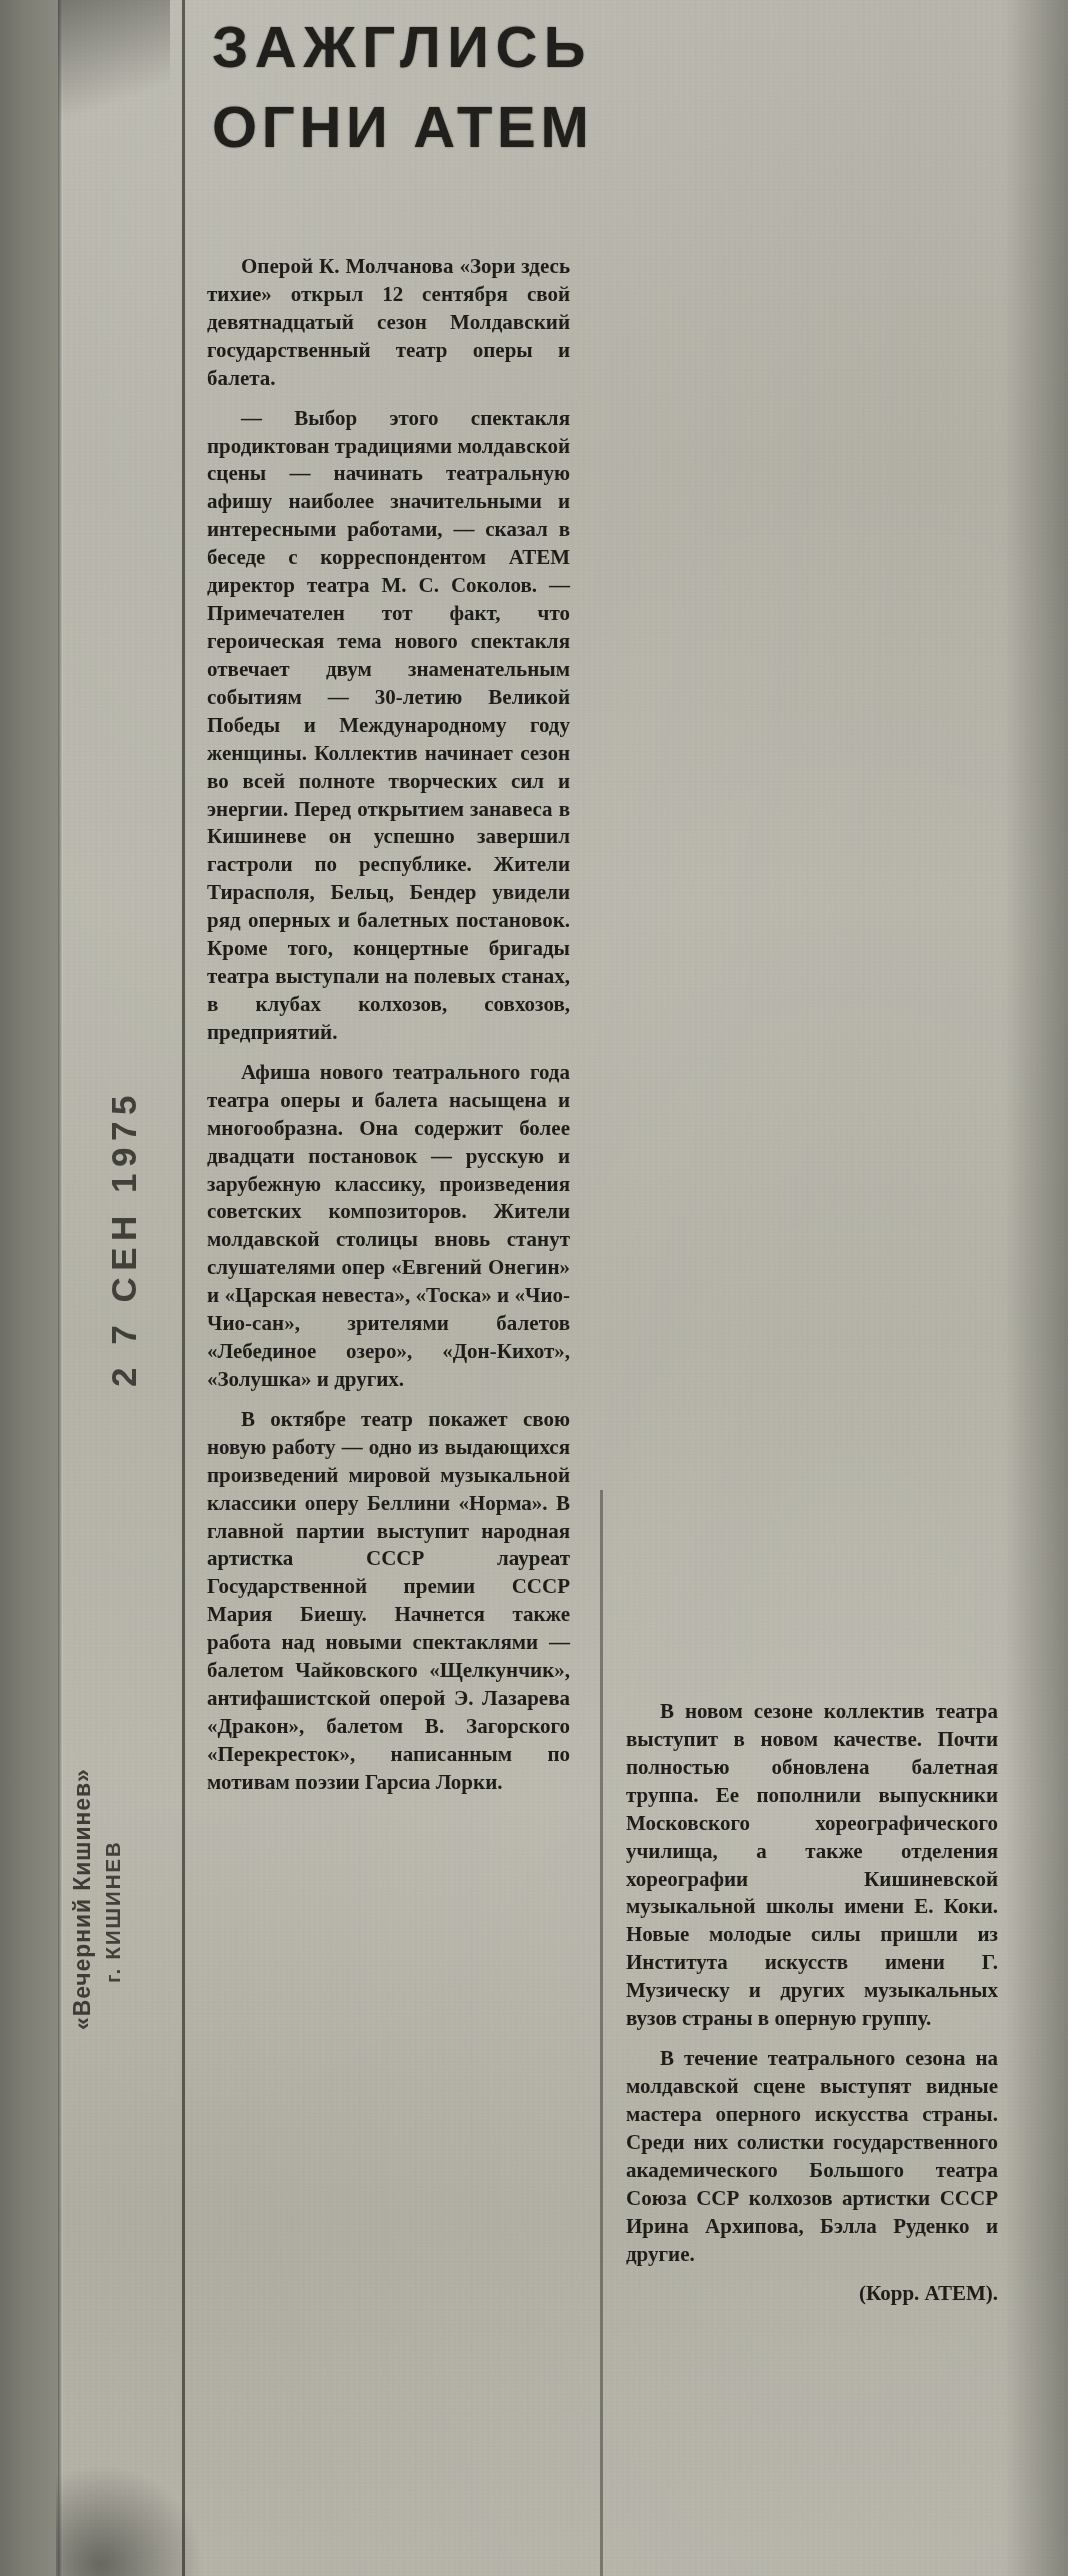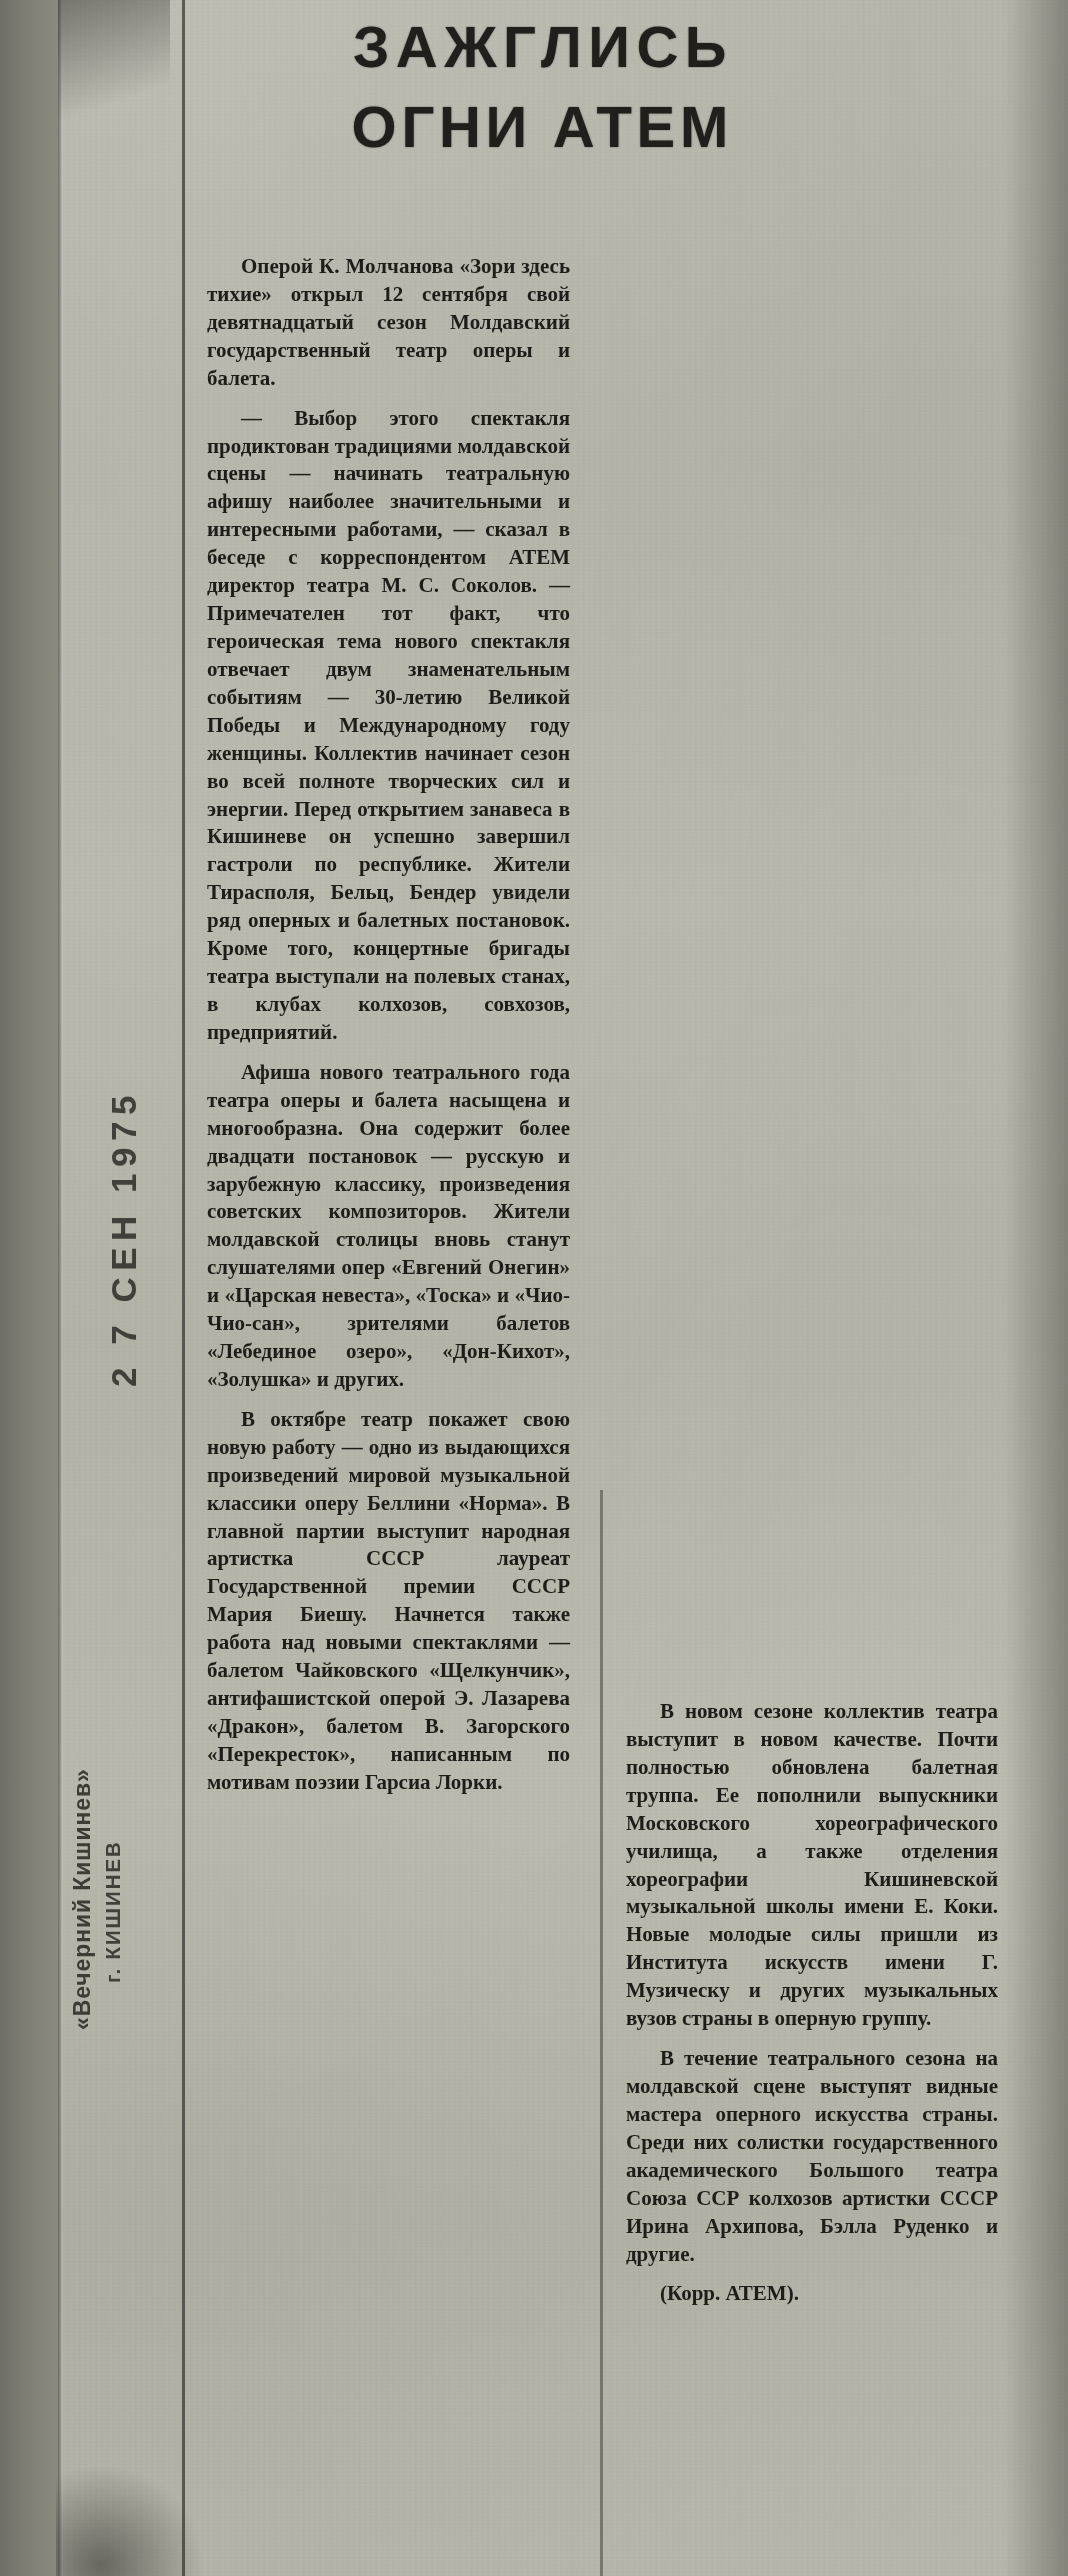--- a/index.html
+++ b/index.html
@@ -106,21 +106,20 @@
     left: 212px;
     top: 17px;
     width: 521px;
     font-family: "Liberation Sans", sans-serif;
     font-weight: 700;
     font-size: 58px;
     line-height: 1.02;
     letter-spacing: 6.5px;
     color: #211f1b;
     text-shadow: 0 0 1.9px rgba(0,0,0,0.45);
-    text-align: right;
   }
   .headline .l2 { display:block; letter-spacing: 4.7px; margin-top: 20.5px;}
 
   
   .col {
     position: absolute;
     font-size: 21px;
     line-height: 1.33;
     color: #1e1d19;
     text-align: justify;
@@ -137,21 +136,21 @@
     left: 626px;
     top: 1698px;
     width: 372px;
   }
   .col p {
     margin: 0 0 12px 0;
     text-indent: 34px;
   }
   .byline {
     margin-top: 15px;
-    text-align: left;
+    text-align: right;
     font-weight: 700;
     text-indent: 0;
   }
   
   .inky { filter: blur(0.2px); }
   
   .smudge {
     position: absolute;
     left: 56px; bottom: 0;
     width: 149px; height: 112px;

